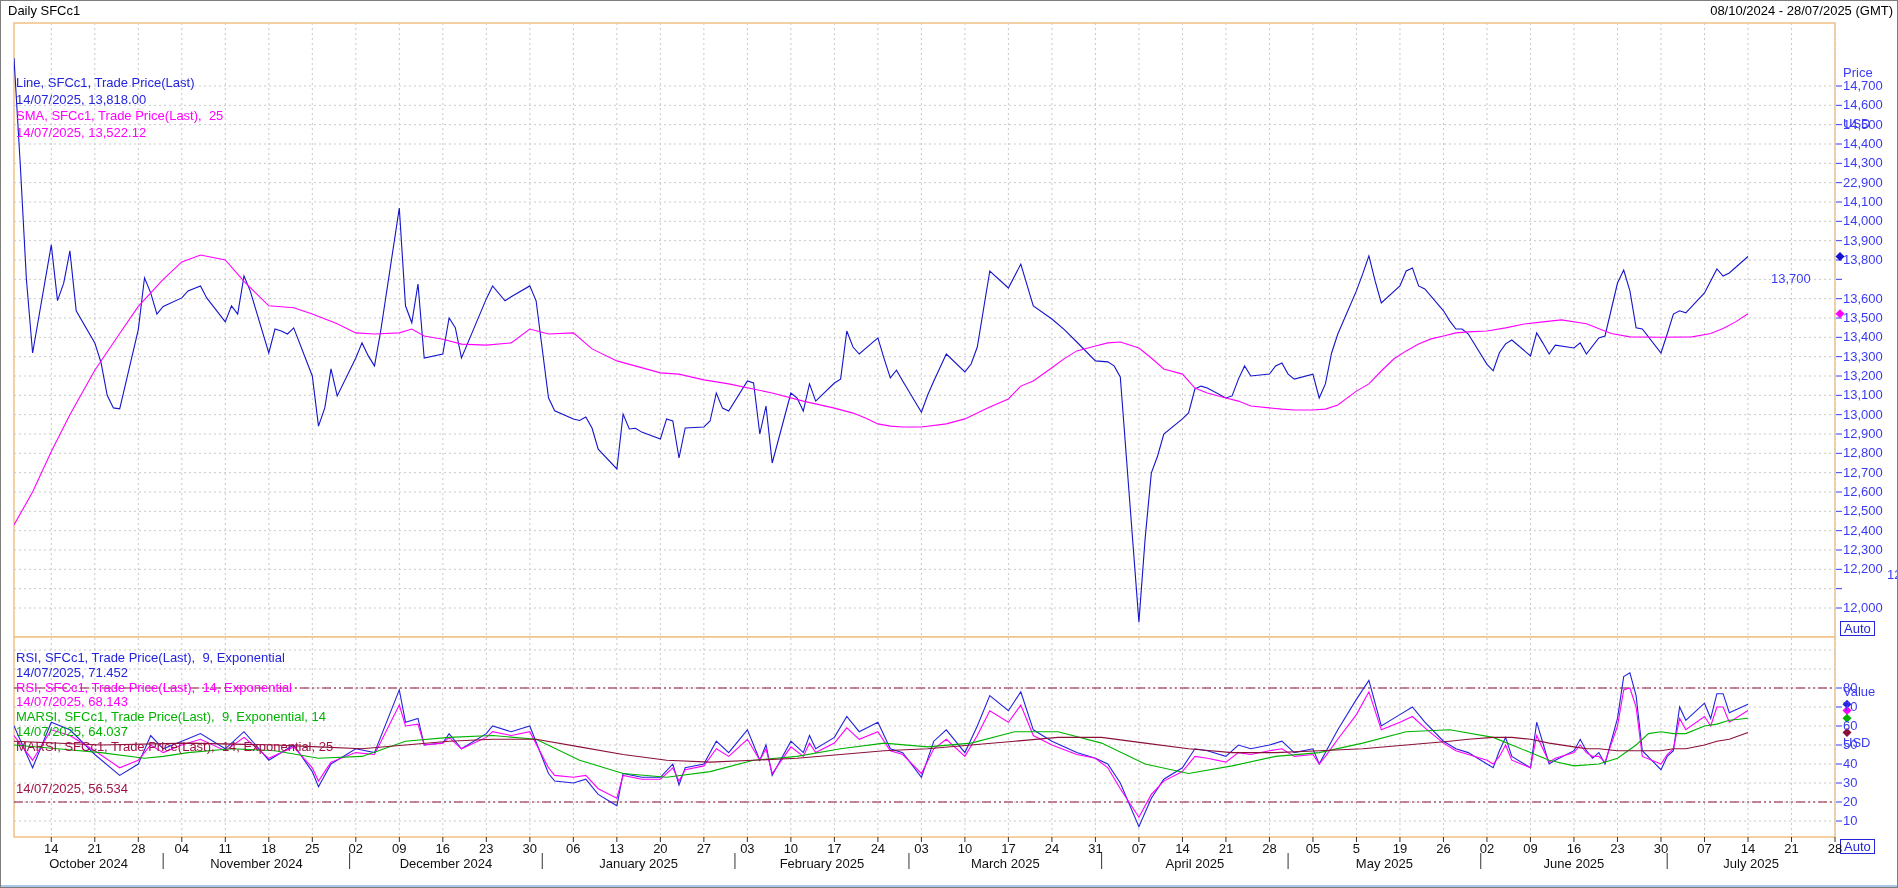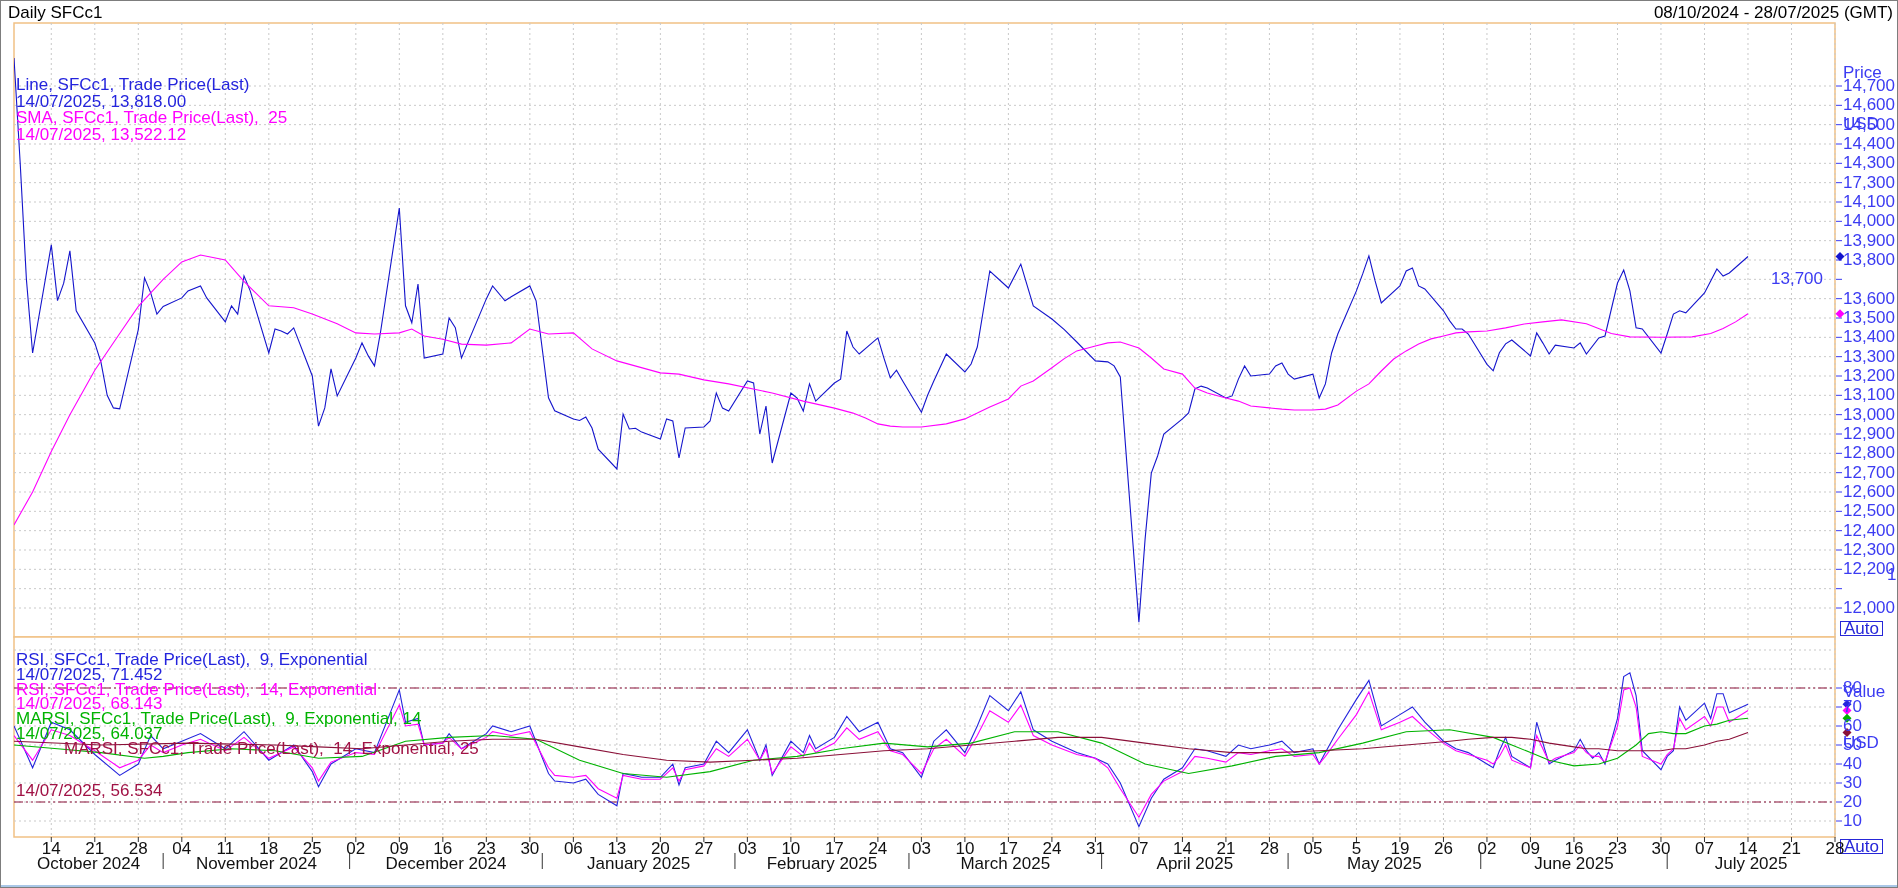--- a/index.html
+++ b/index.html
@@ -1,19 +1,19 @@
 <!DOCTYPE html>
 <html><head>
 <meta charset="utf-8">
 <style>
   html,body{margin:0;padding:0;background:#d6d6d6;}
   .screen{
     position:relative;width:1898px;height:888px;background:#ffffff;
     border:1px solid #7d7d7d;box-sizing:border-box;overflow:hidden;
-    font-family:"Liberation Sans",sans-serif;font-size:17px;color:#000;
+    font-family:"Liberation Sans",sans-serif;font-size:13px;color:#000;
   }
   .titlebar{position:absolute;left:0;top:0;width:100%;height:18px;background:#fff;}
   .title-text{position:absolute;left:7px;top:2px;color:#000;}
   .date-range{position:absolute;right:4px;top:2px;color:#000;}
   #chart-svg{position:absolute;left:0;top:0;}
   .lbl{position:absolute;white-space:pre;line-height:12px;}
   .axis-lbl{color:#3b3bf2;}
   .x-lbl{color:#111;transform:translateX(-50%);}
   .month-lbl{color:#111;transform:translateX(-50%);}
   .auto-btn{
@@ -245,30 +245,30 @@
       <div class="legend-line" style="left: 15px; top: 107px; color: rgb(255, 0, 255);">SMA, SFCc1, Trade Price(Last),  25</div>
       <div class="legend-line" style="left: 15px; top: 123.5px; color: rgb(255, 0, 255);">14/07/2025, 13,522.12</div>
     </div>
   <div id="rsi-legend">
       <div class="legend-line" style="left: 15px; top: 649px; color: rgb(36, 36, 221);">RSI, SFCc1, Trade Price(Last),  9, Exponential</div>
       <div class="legend-line" style="left: 15px; top: 663.8px; color: rgb(36, 36, 221);">14/07/2025, 71.452</div>
       <div class="legend-line" style="left: 15px; top: 678.6px; color: rgb(255, 0, 255);">RSI, SFCc1, Trade Price(Last),  14, Exponential</div>
       <div class="legend-line" style="left: 15px; top: 693.4px; color: rgb(255, 0, 255);">14/07/2025, 68.143</div>
       <div class="legend-line" style="left: 15px; top: 708.2px; color: rgb(0, 179, 0);">MARSI, SFCc1, Trade Price(Last),  9, Exponential, 14</div>
       <div class="legend-line" style="left: 15px; top: 723px; color: rgb(0, 179, 0);">14/07/2025, 64.037</div>
-      <div class="legend-line" style="left: 15px; top: 737.8px; color: rgb(160, 18, 69); margin-left: 48px;">MARSI, SFCc1, Trade Price(Last),  14, Exponential, 25</div>
+      <div class="legend-line" style="left: 15px; top: 737.8px; color: rgb(160, 18, 69);">MARSI, SFCc1, Trade Price(Last),  14, Exponential, 25</div>
       <div class="legend-line" style="left: 15px; top: 752.6px; color: rgb(160, 18, 69); margin-top: 27px;">14/07/2025, 56.534</div>
     </div>
   <div id="gen-labels">
       <div class="lbl axis-lbl" style="left: 1842px; top: 79px;">14,700</div>
       <div class="lbl axis-lbl" style="left: 1842px; top: 98.3333px;">14,600</div>
       <div class="lbl axis-lbl" style="left: 1842px; top: 117.667px;">14,500</div>
       <div class="lbl axis-lbl" style="left: 1842px; top: 137px;">14,400</div>
       <div class="lbl axis-lbl" style="left: 1842px; top: 156.333px;">14,300</div>
-      <div class="lbl axis-lbl" style="left: 1842px; top: 175.667px;">17,300</div>
+      <div class="lbl axis-lbl" style="left: 1842px; top: 175.667px;">22,900</div>
       <div class="lbl axis-lbl" style="left: 1842px; top: 195px;">14,100</div>
       <div class="lbl axis-lbl" style="left: 1842px; top: 214.333px;">14,000</div>
       <div class="lbl axis-lbl" style="left: 1842px; top: 233.667px;">13,900</div>
       <div class="lbl axis-lbl" style="left: 1842px; top: 253px;">13,800</div>
       <div class="lbl axis-lbl" style="left: 1770px; top: 272.333px;">13,700</div>
       <div class="lbl axis-lbl" style="left: 1842px; top: 291.667px;">13,600</div>
       <div class="lbl axis-lbl" style="left: 1842px; top: 311px;">13,500</div>
       <div class="lbl axis-lbl" style="left: 1842px; top: 330.333px;">13,400</div>
       <div class="lbl axis-lbl" style="left: 1842px; top: 349.667px;">13,300</div>
       <div class="lbl axis-lbl" style="left: 1842px; top: 369px;">13,200</div>

